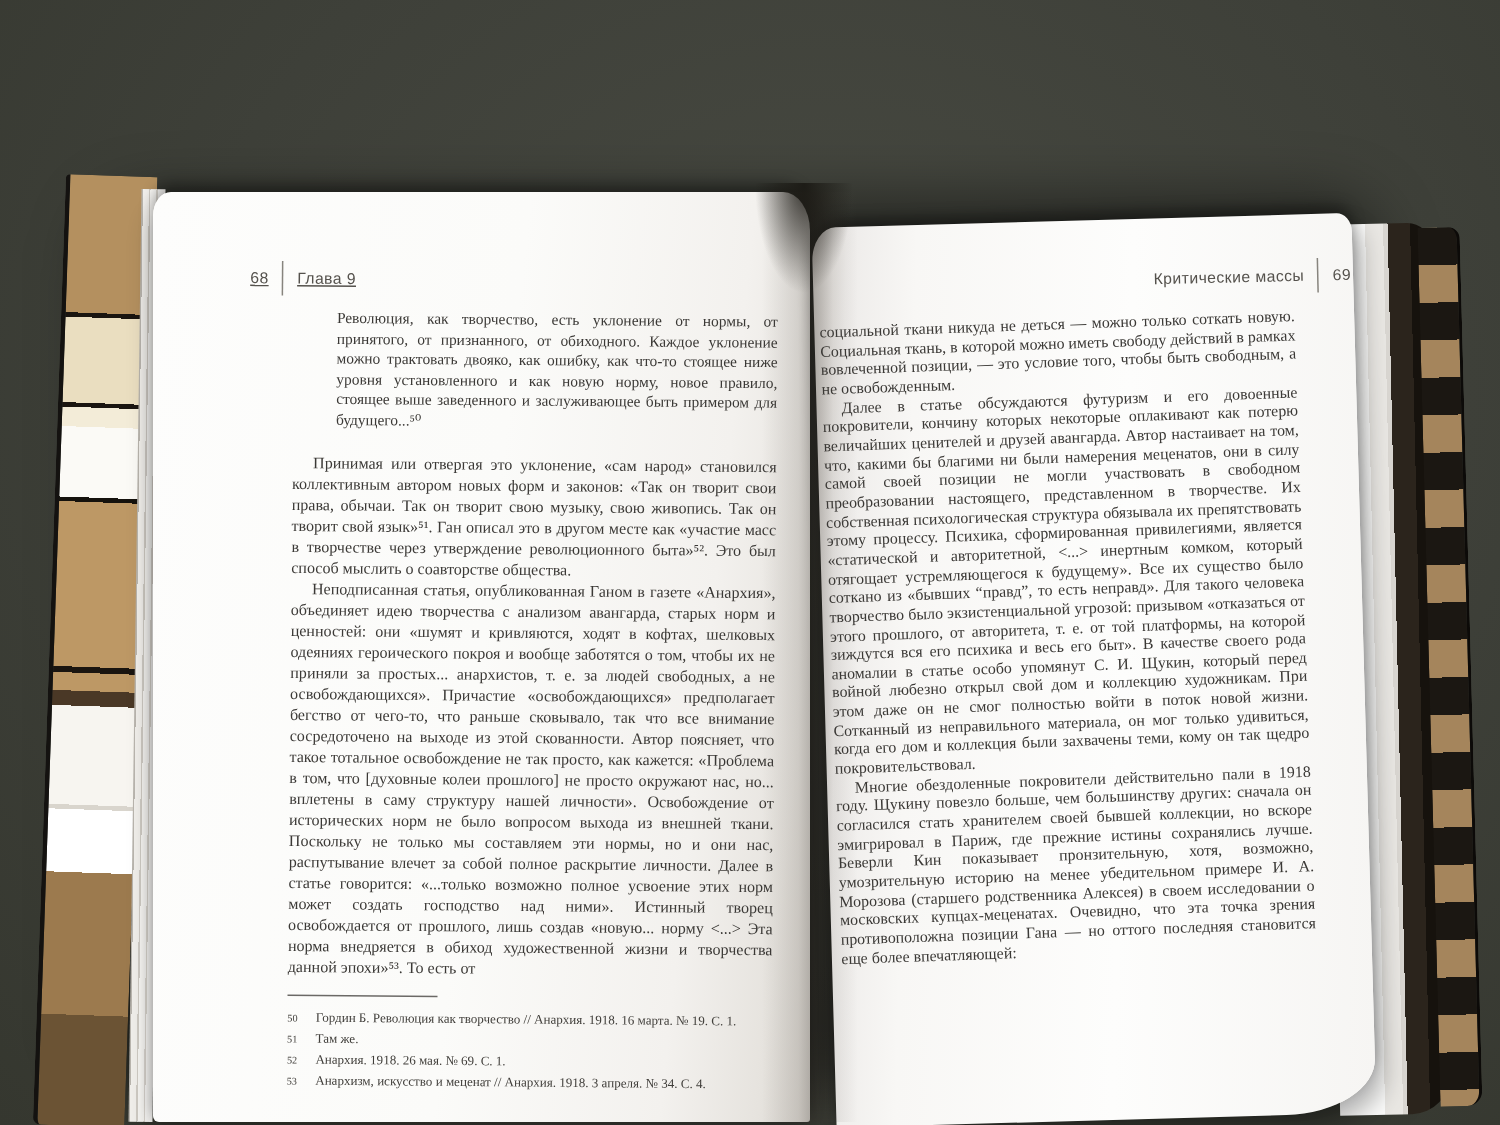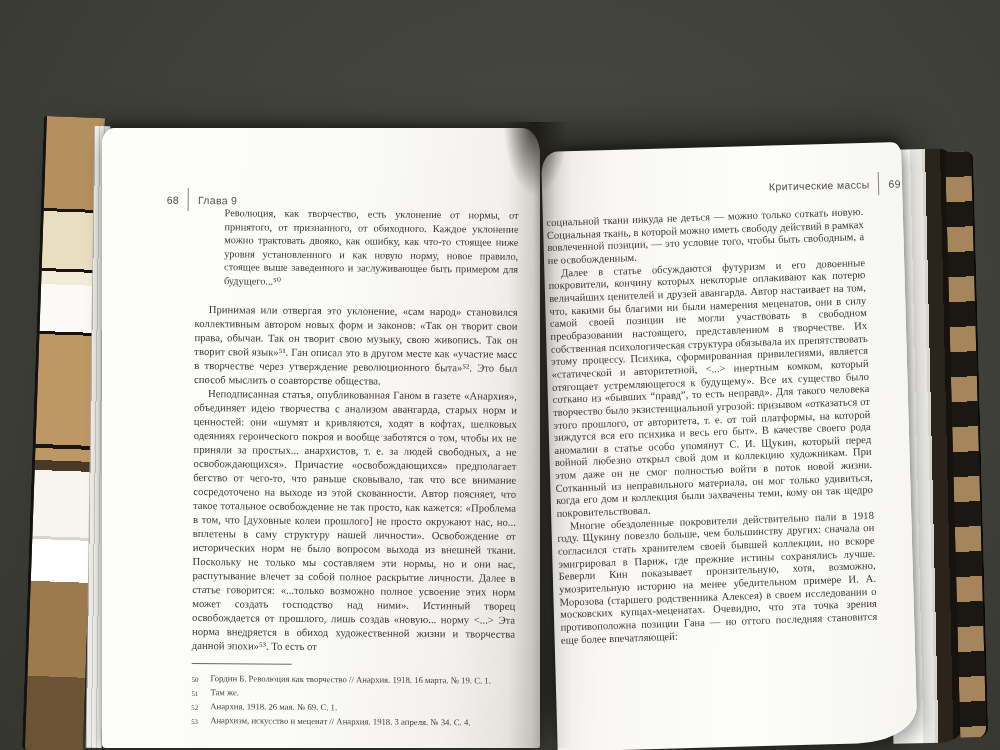--- a/index.html
+++ b/index.html
@@ -74,21 +74,21 @@
     transform:rotate(0.5deg);transform-origin:0 0;
   }
   .right-text{
     left:546px;top:206px;width:317px;color:#3b3936;
     transform:rotate(-2deg);transform-origin:100% 0;
   }
   .runhead{
     font-family:"Liberation Sans",sans-serif;font-size:10.5px;color:#55524d;
     letter-spacing:0.3px;display:flex;align-items:center;gap:9px;
   }
-  .runhead-left{position:absolute;left:-29px;top:20px;}
+  .runhead-left{position:absolute;left:-29px;top:6px;text-decoration:underline;}
   .runhead-right{position:absolute;left:769px;top:173px;transform:rotate(-1.3deg);}
   .vrule{width:1px;height:23px;background:#87847e;}
   .blockquote{
     margin:38px 0 0 29px;font-size:10.3px;line-height:13.6px;text-align:justify;
   }
   .body-left p{margin:0;font-size:10.7px;line-height:14px;text-align:justify;text-indent:14px;}
   .body-left p.first{margin-top:14px;}
   .body-right p{margin:0;font-size:10.6px;line-height:12.65px;text-align:justify;text-indent:13px;}
   .body-right p.cont{text-indent:0;}
   .fn-rule{width:100px;height:1px;background:#6b6966;margin:11px 0 8px 0;}

